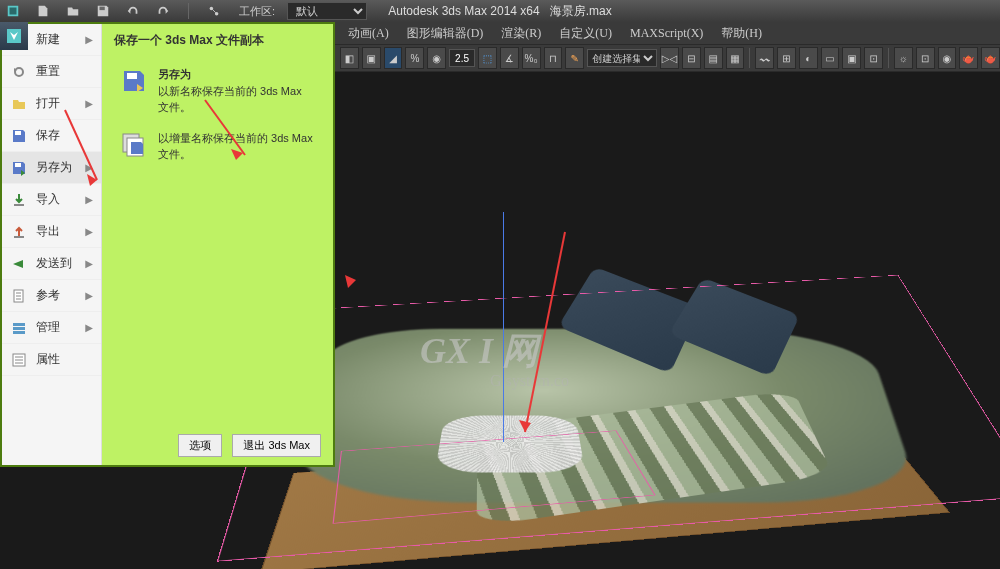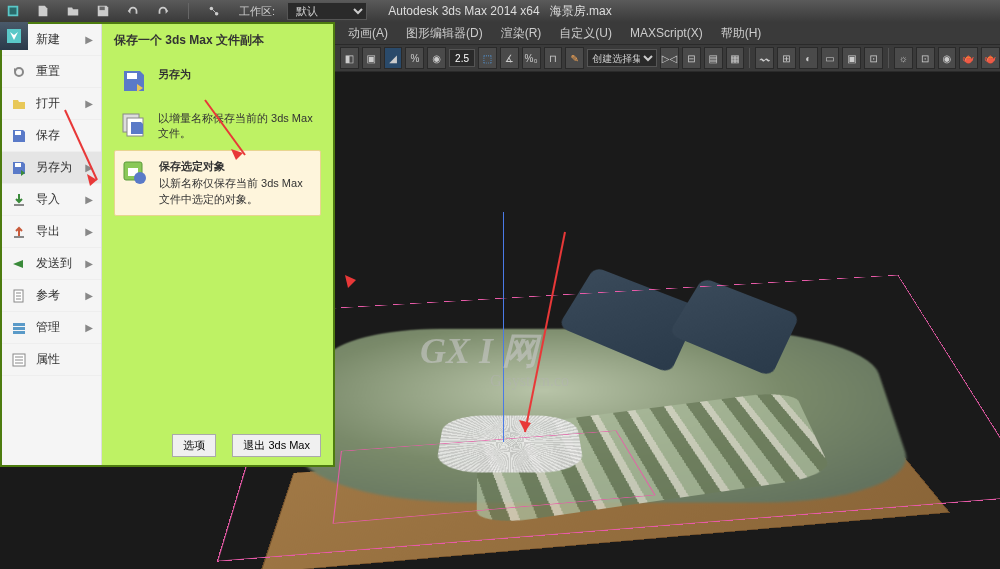--- a/index.html
+++ b/index.html
@@ -8,21 +8,21 @@
     
     .top-toolbar { height: 22px; background: linear-gradient(#5a5a5a, #3a3a3a); display: flex; align-items: center; padding: 0 4px; gap: 12px; }
     .top-toolbar .icon-btn { width: 18px; height: 18px; display: flex; align-items: center; justify-content: center; cursor: pointer; }
     .top-toolbar .icon-btn svg { width: 14px; height: 14px; }
     .workspace-label { color: #ccc; font-size: 11px; margin-left: 4px; }
     .workspace-select { background: #2a2a2a; color: #ccc; border: 1px solid #555; font-size: 11px; padding: 1px 4px; width: 80px; }
     .app-title { position: absolute; left: 50%; transform: translateX(-50%); color: #ddd; font-size: 12px; top: 3px; }
     
     
     .menu-bar { height: 22px; background: #3a3a3a; display: flex; align-items: center; padding-left: 340px; gap: 2px; }
-    .menu-item { color: #ccc; font-size: 12px; padding: 2px 8px; cursor: pointer; }
+    .menu-item { color: #ccc; font-size: 12px; padding: 2px 8px; cursor: pointer; font-family: Liberation Serif, serif; }
     
     
     .second-toolbar { height: 28px; background: #3a3a3a; border-top: 1px solid #2a2a2a; border-bottom: 1px solid #2a2a2a; display: flex; align-items: center; padding-left: 340px; gap: 3px; }
     .tb-icon { width: 22px; height: 22px; background: #4a4a4a; border: 1px solid #2a2a2a; cursor: pointer; display: flex; align-items: center; justify-content: center; font-size: 10px; color: #ccc; }
     .tb-input { width: 26px; height: 18px; background: #2a2a2a; color: #fff; border: 1px solid #555; font-size: 10px; text-align: center; }
     .tb-select { background: #2a2a2a; color: #ccc; border: 1px solid #555; font-size: 10px; height: 18px; width: 70px; }
     
     
     .app-menu { position: absolute; top: 22px; left: 0; width: 335px; height: 445px; background: #bef264; border: 2px solid #4d7c0f; display: flex; z-index: 100; }
     .app-menu-left { width: 100px; background: #f5f5f5; border-right: 1px solid #ddd; }
@@ -32,21 +32,21 @@
     .app-menu-item .mi-icon { width: 18px; height: 18px; display: flex; align-items: center; justify-content: center; }
     
     .app-menu-right { flex: 1; padding: 8px 12px; position: relative; }
     .submenu-title { font-size: 12px; font-weight: bold; color: #333; margin-bottom: 10px; }
     .submenu-item { display: flex; gap: 10px; padding: 8px 6px; cursor: pointer; border-radius: 2px; }
     .submenu-item.highlighted { background: #fef5dc; border: 1px solid #e8d590; }
     .submenu-item .sm-icon { width: 28px; height: 28px; flex-shrink: 0; display: flex; align-items: center; justify-content: center; }
     .submenu-item .sm-text { font-size: 11px; color: #333; line-height: 1.4; }
     .submenu-item .sm-text .sm-title { font-weight: bold; margin-bottom: 2px; }
     
-    .app-menu-footer { position: absolute; bottom: 8px; right: 12px; display: flex; gap: 16px; }
+    .app-menu-footer { position: absolute; bottom: 8px; right: 12px; display: flex; gap: 10px; }
     .app-menu-footer button { font-size: 11px; padding: 3px 10px; background: #f0f0f0; border: 1px solid #aaa; cursor: pointer; }
     
     
     .viewport { position: absolute; top: 72px; left: 0; right: 0; bottom: 0; background: #1a1a1a; }
     
     
     .bed-platform { position: absolute; left: 290px; top: 340px; width: 640px; height: 160px; background: linear-gradient(135deg, #a07845, #8a6538); transform: perspective(800px) rotateX(55deg) rotateZ(-8deg); border: 1px solid #6a4a28; }
     .bedding { position: absolute; left: 310px; top: 230px; width: 580px; height: 210px; background: radial-gradient(ellipse at 40% 40%, #b8c4a8, #7a8a6a, #5a6a5a); border-radius: 20% 30% 25% 30%; transform: perspective(600px) rotateX(35deg); filter: blur(1px); }
     .bedding-stripe { position: absolute; left: 480px; top: 320px; width: 340px; height: 120px; background: repeating-linear-gradient(75deg, #a8b898 0 15px, #6a7a5a 15px 30px, #d8d8c8 30px 38px); transform: perspective(600px) rotateX(40deg) rotateZ(-10deg); border-radius: 15%; opacity: 0.8; }
     .pillow { position: absolute; background: linear-gradient(135deg, #3a4a5a, #2a3a4a); border-radius: 10px; transform: perspective(500px) rotateX(30deg) rotateZ(25deg); }
@@ -316,49 +316,37 @@
     <div class="submenu-item">
       <div class="sm-icon">
           <svg width="26" height="26">
             <path fill="#5a7ac8" d="M3 3h16l4 4v16H3z"></path>
             <rect fill="#fff" x="6" y="5" width="10" height="6"></rect>
             <path fill="#e8c858" d="M16 16l6 4-6 4z"></path>
           </svg>
         </div>
       <div class="sm-text">
         <div class="sm-title">另存为</div>
+        <div>以新名称保存当前的 3ds Max 文件。</div>
       </div>
     </div>
 
     <div class="submenu-item">
       <div class="sm-icon">
           <svg width="26" height="26">
             <rect fill="#ddd" stroke="#888" x="2" y="2" width="16" height="18"></rect>
             <rect fill="#fff" stroke="#888" x="6" y="6" width="16" height="18"></rect>
             <path fill="#5a7ac8" d="M10 10h10l2 2v10H10z"></path>
           </svg>
         </div>
       <div class="sm-text">
         <div>以增量名称保存当前的 3ds Max 文件。</div>
       </div>
     </div>
 
-    <div class="submenu-item highlighted">
-      <div class="sm-icon">
-          <svg width="26" height="26">
-            <rect fill="#8ac858" stroke="#5a9a3a" x="2" y="2" width="18" height="18" rx="2"></rect>
-            <path fill="#fff" d="M6 8h10v8H6z"></path>
-            <circle fill="#5a7ac8" cx="18" cy="18" r="6"></circle>
-          </svg>
-        </div>
-      <div class="sm-text">
-        <div class="sm-title">保存选定对象</div>
-        <div>以新名称仅保存当前 3ds Max 文件中选定的对象。</div>
-      </div>
-    </div>
 
 
     <div class="app-menu-footer">
       <button>选项</button>
       <button>退出 3ds Max</button>
     </div>
   </div>
 </div>
 
 <svg class="red-arrow arrow1" width="50" height="90" style="z-index:102;overflow:visible">

